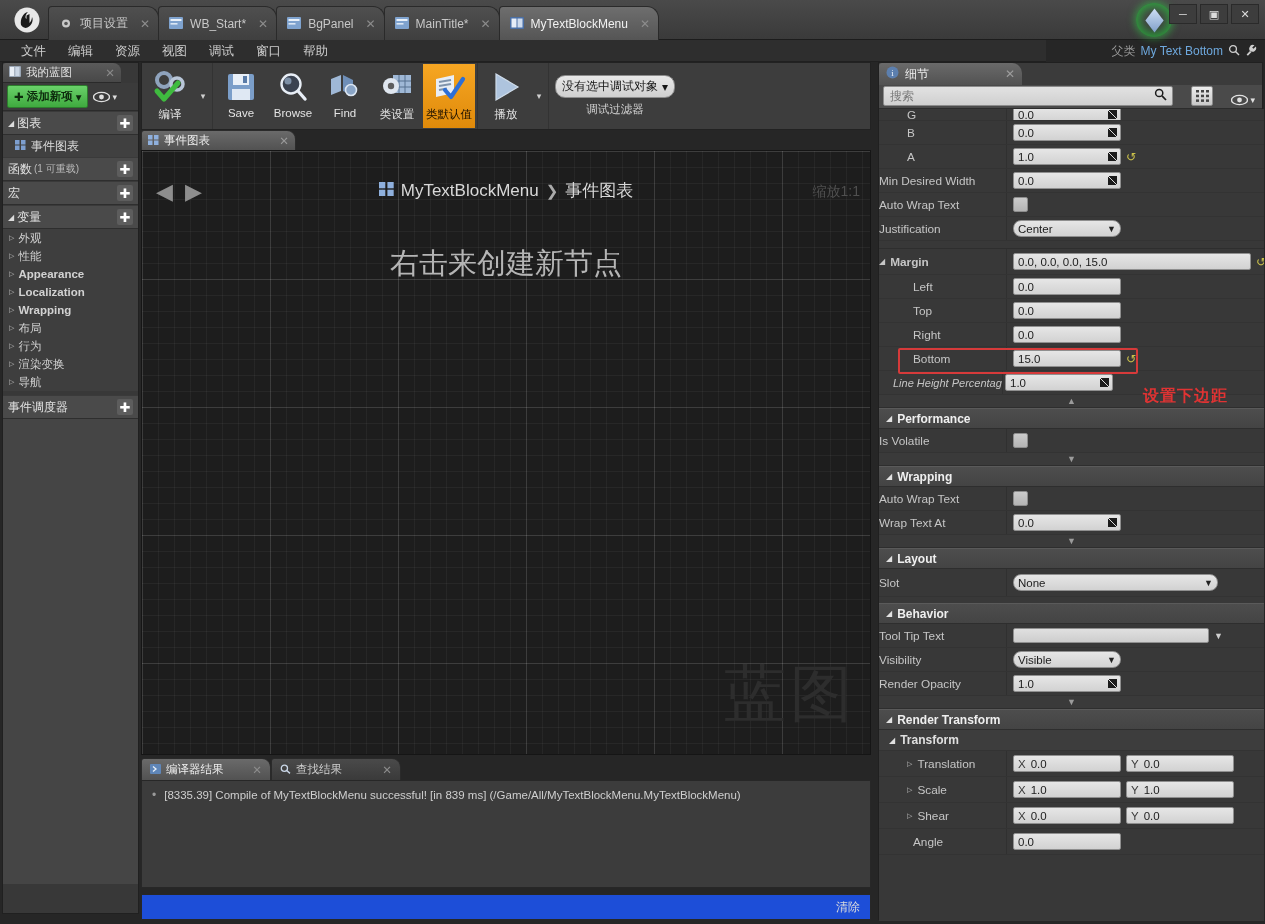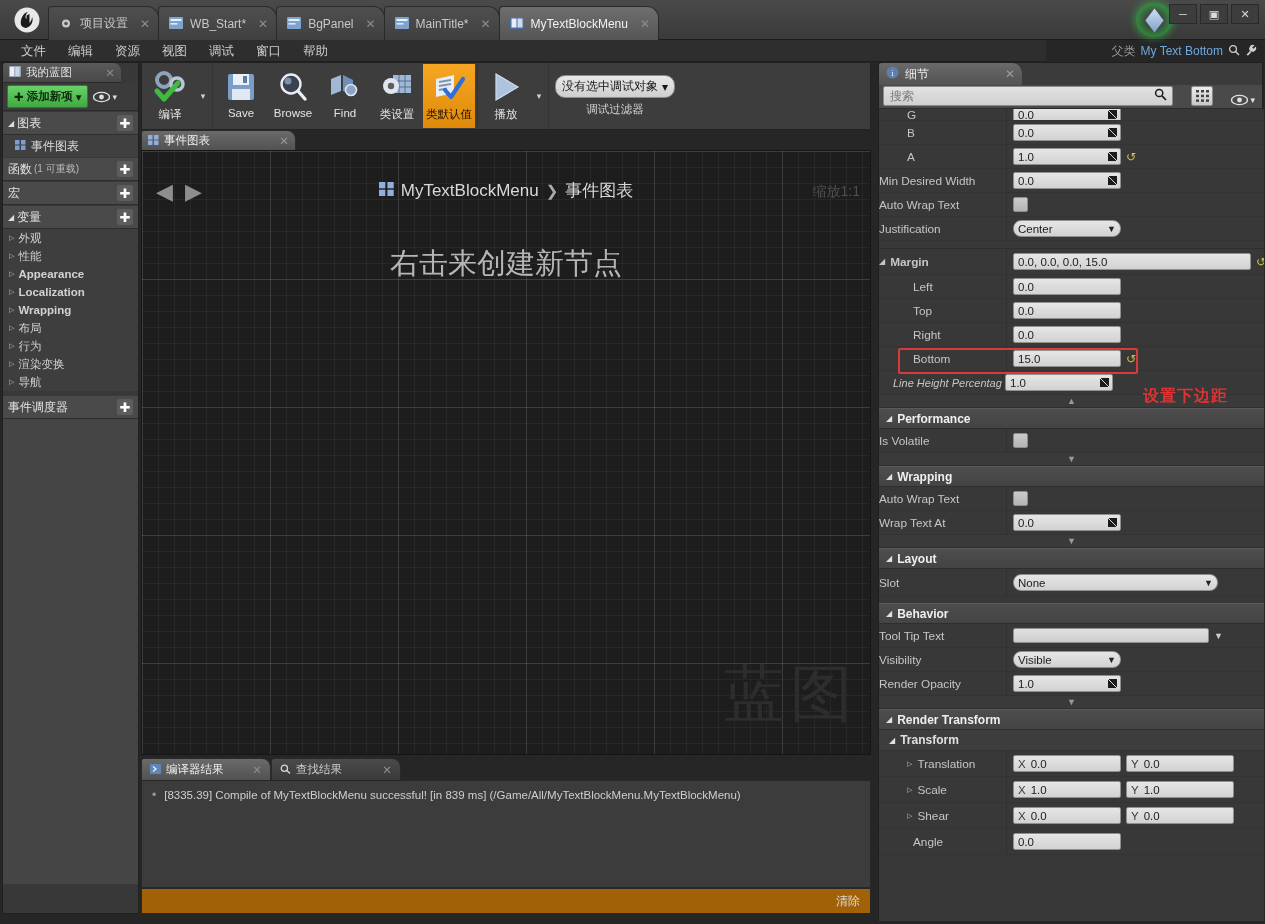--- a/index.html
+++ b/index.html
@@ -197,22 +197,22 @@
   .btab.active { background:linear-gradient(#6a6a6a,#525252); color:#efefef;}
   .btab .bticon{margin-right:5px; font-size:11px;}
   .btab .btclose{margin-left:auto; color:#8d8d8d;}
   .blist {
     position:absolute; left:0; top:22px; width:730px; height:108px;
     background:#3c3c3c; border:1px solid #272727; padding:8px 10px;
   }
   .blist .brow { font-size:11.5px; color:#cfcfcf; display:flex; align-items:flex-start; gap:8px;}
   .blist .bullet { color:#9a9a9a; font-size:12px; line-height:1.1;}
   .bfooter {
-    position:absolute; left:0; top:130px; width:730px; height:26px;
-    background:#a16207; border:1px solid #272727; display:flex; align-items:center; justify-content:flex-end;
+    position:absolute; left:0; top:136px; width:730px; height:26px;
+    background:#1d4ed8; border:1px solid #272727; display:flex; align-items:center; justify-content:flex-end;
     padding-right:10px;
   }
   .bfooter .clearbtn { font-size:12px; color:#dcdcdc; }
 
   
   .rightpanel {
     position:absolute; left:878px; top:62px; width:385px; height:858px;
     background:#3b3b3b; border:1px solid #202020;
   }
   .dtab {

